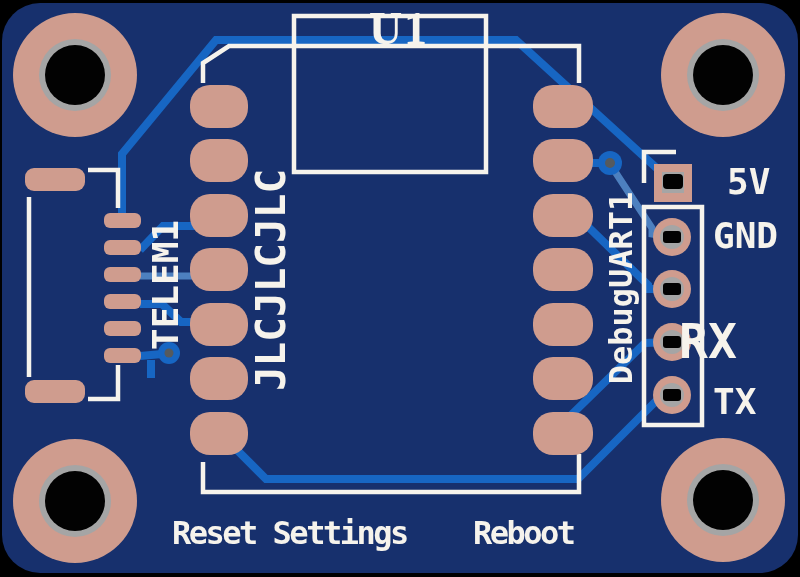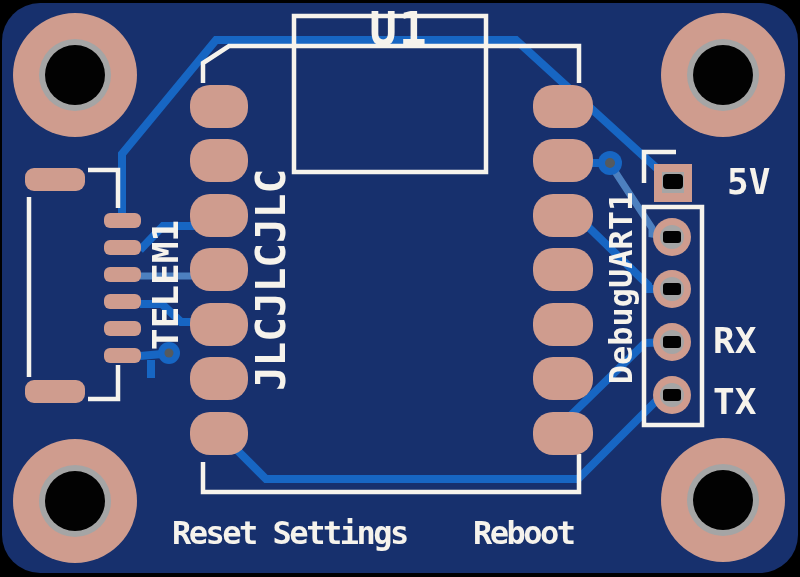--- a/index.html
+++ b/index.html
@@ -27,21 +27,21 @@
   .cu{fill:var(--copper);}
   .ring{fill:var(--plating);}
   .drill{fill:var(--hole);}
   .via-ring{fill:var(--trace_front);}
   .via-hole{fill:var(--via_center);}
   .lbl{
     position:absolute;color:var(--silkscreen);font-weight:bold;
     white-space:nowrap;line-height:1;z-index:5;
   }
   .h-lbl{transform:translate(0,-50%);}
-  .c-lbl{transform:translate(-50%,-50%);}
+  .c-lbl{transform:translate(-50%,-50%);font-family:Liberation Serif, serif;}
   .v-lbl{transform:translate(-50%,-50%) rotate(-90deg);}
 </style>
 </head>
 <body>
 
 <div class="stage">
 
   <svg width="800" height="577" viewBox="0 0 800 577">
 
     <rect class="board-rect" x="2" y="3" width="796" height="570" rx="38"></rect>
@@ -172,19 +172,20 @@
 
   <div class="lbl c-lbl" style="left:399px;top:29px;font-size:46px;letter-spacing:2px;">U1</div>
 
   <div class="lbl v-lbl" style="left:166px;top:285px;font-size:36px;">TELEM1</div>
 
   <div class="lbl v-lbl" style="left:271px;top:280px;font-size:41px;">JLCJLCJLC</div>
 
   <div class="lbl v-lbl" style="left:621px;top:288px;font-size:32px;">DebugUART1</div>
 
   <div class="lbl h-lbl" style="left:713px;top:182px;font-size:36px;margin-left:14px;">5V</div>
-  <div class="lbl h-lbl" style="left:713px;top:341px;font-size:36px;">RX</div>
+  <div class="lbl h-lbl" style="left:713px;top:236px;font-size:36px;">GND</div>
+  <div class="lbl h-lbl" style="left:679px;top:341px;font-size:48px;">RX</div>
   <div class="lbl h-lbl" style="left:713px;top:402px;font-size:36px;">TX</div>
 
   <div class="lbl h-lbl" style="left:473px;top:533px;font-size:32px;letter-spacing:-2.5px;">Reboot</div>
   <div class="lbl h-lbl" style="left:172px;top:533px;font-size:32px;letter-spacing:-2.5px;">Reset Settings</div>
 
 </div>
 
 </body></html>

